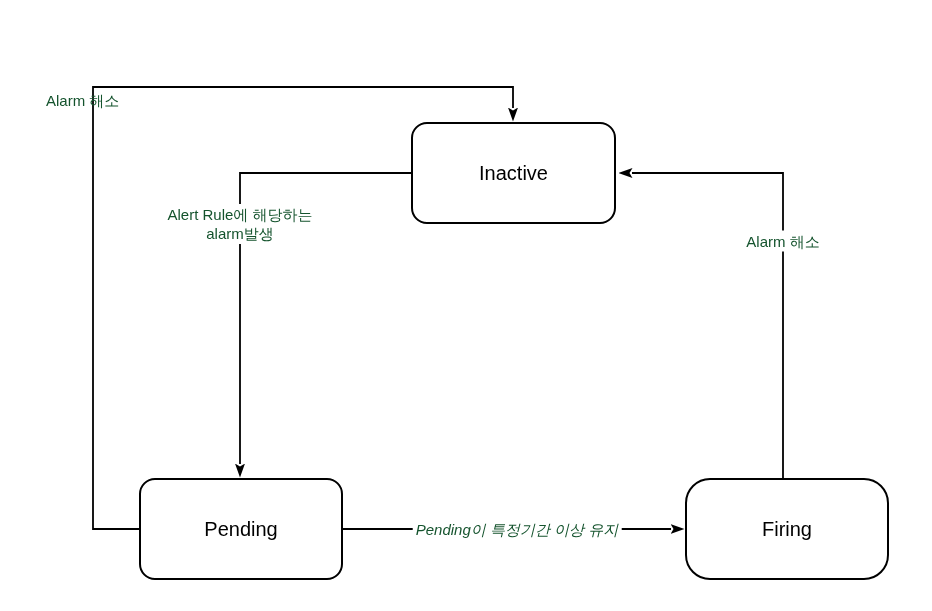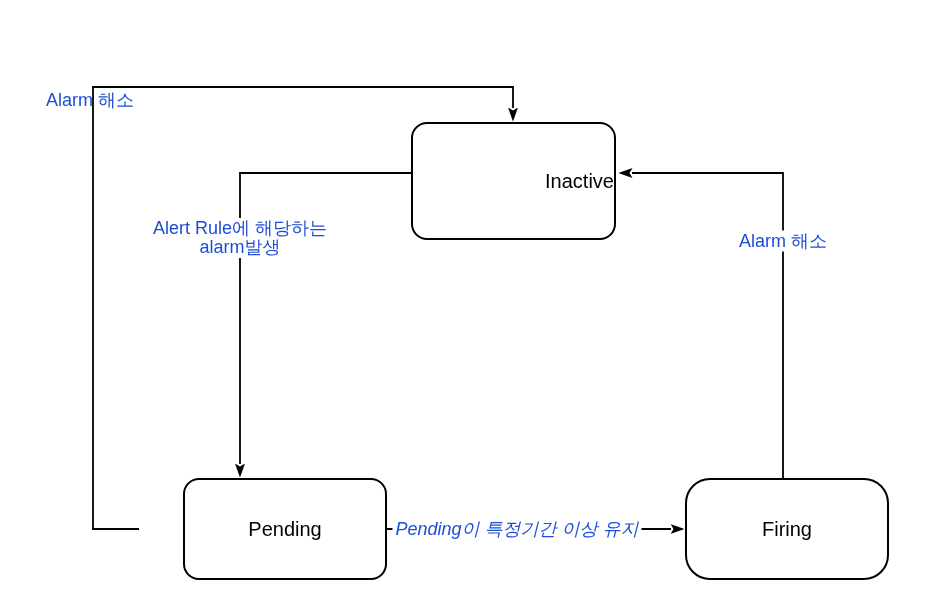--- a/index.html
+++ b/index.html
@@ -29,23 +29,23 @@
     border-radius: 16px;
     display: flex;
     align-items: center;
     justify-content: center;
     font-size: 20px;
     color: #000000;
     z-index: 2;
   }
   .edge-label {
     position: absolute;
-    font-size: 18px;
+    font-size: 15px;
     line-height: 19px;
-    color: #1d4ed8;
+    color: #14532d;
     white-space: pre-line;
     z-index: 3;
   }
   .edge-label.boxed {
     background: #ffffff;
     padding: 1px 3px;
   }
   .edge-label.center {
     transform: translate(-50%, -50%);
     text-align: center;
@@ -65,34 +65,34 @@
 
     <path class="edge" d="M139,529 L93,529 L93,87 L513,87 L513,108" marker-end="url(#arrowhead)"></path>
 
     <path class="edge" d="M411,173 L240,173 L240,464" marker-end="url(#arrowhead)"></path>
 
     <path class="edge" d="M343,529 L671,529" marker-end="url(#arrowhead)"></path>
 
     <path class="edge" d="M783,478 L783,173 L632,173" marker-end="url(#arrowhead)"></path>
   </svg>
 
-  <div class="node" style="left:411px; top:122px; width:205px; height:118px;justify-content:flex-end;">
+  <div class="node" style="left:411px; top:122px; width:205px; height:102px;">
     <span>Inactive</span>
   </div>
 
-  <div class="node" style="left:139px; top:478px; width:204px; height:102px;margin-left:44px;">
+  <div class="node" style="left:139px; top:478px; width:204px; height:102px;">
     <span>Pending</span>
   </div>
 
   <div class="node" style="left:685px; top:478px; width:204px; height:102px;border-radius:25px;">
     <span>Firing</span>
   </div>
 
   <div class="edge-label" style="left:46px; top:91px;">Alarm 해소</div>
 
-  <div class="edge-label boxed center" style="left:240px; top:238px;">Alert Rule에 해당하는
+  <div class="edge-label boxed center" style="left:240px; top:224px;">Alert Rule에 해당하는
 alarm발생</div>
 
   <div class="edge-label boxed center" style="left:517px; top:529px;font-style:italic;">Pending이 특정기간 이상 유지</div>
 
   <div class="edge-label boxed center" style="left:783px; top:241px;">Alarm 해소</div>
 
 </div>
 
 </body></html>

